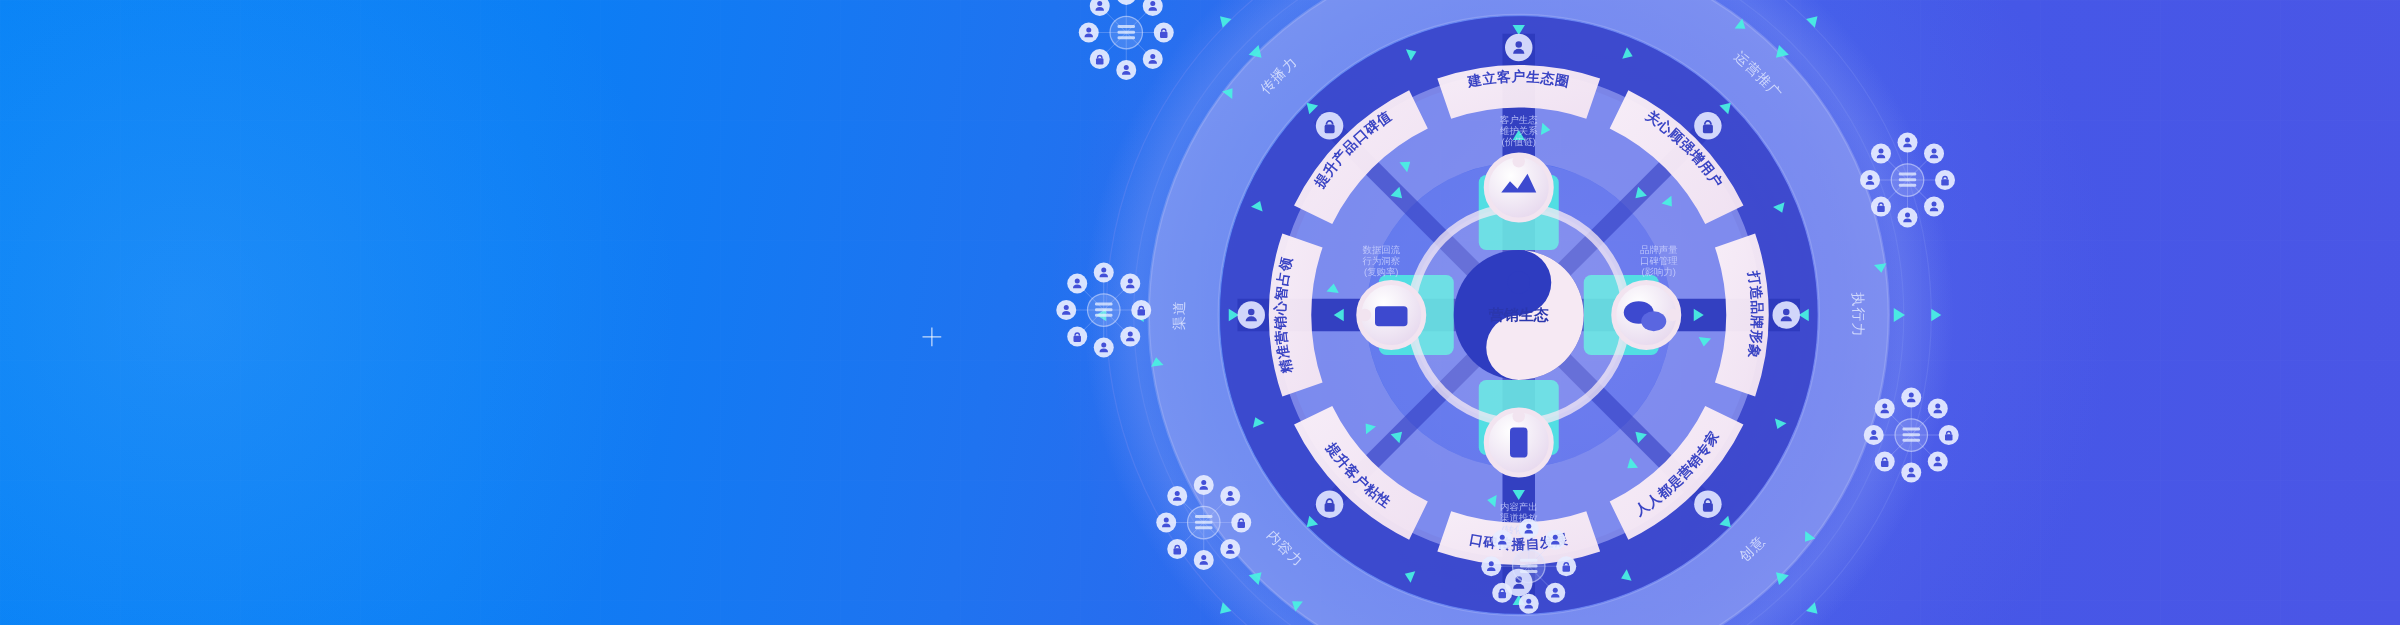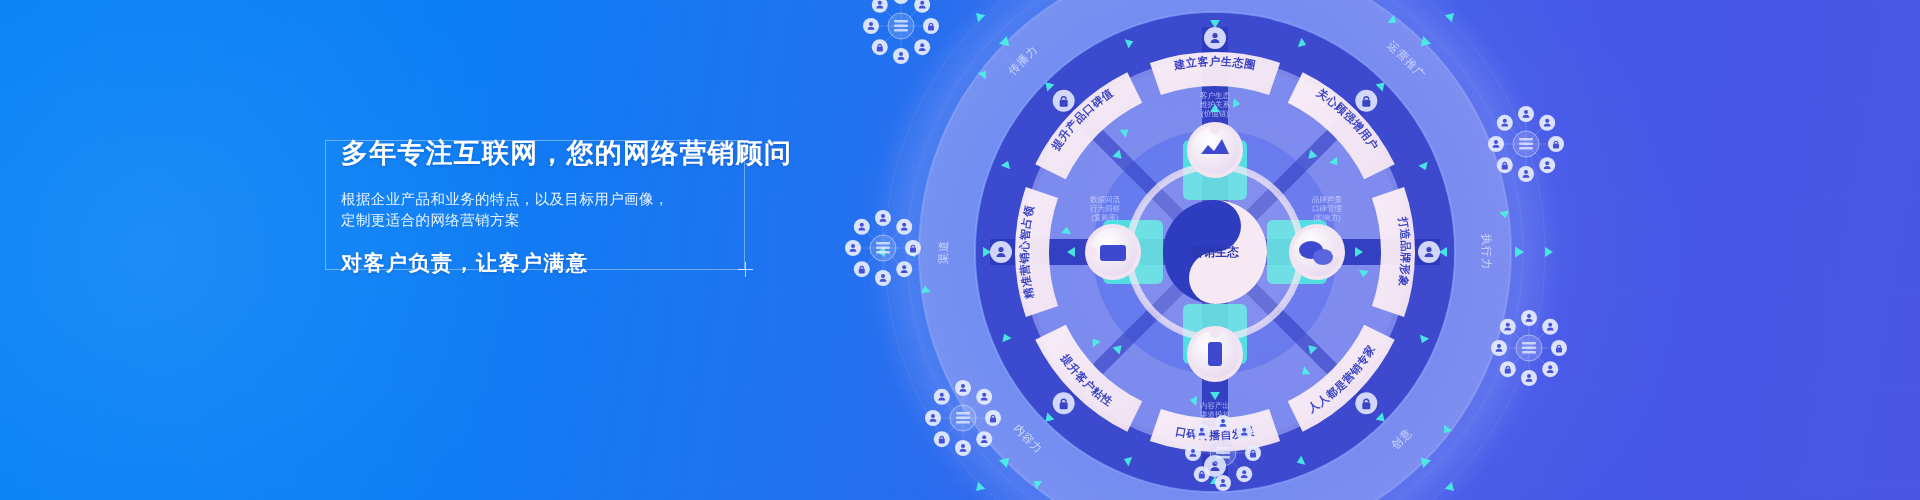--- a/index.html
+++ b/index.html
@@ -78,30 +78,20 @@
 </style>
 </head>
 <body>
 
 <div id="banner">
 
   <div class="glow" id="glow-left"></div>
   <div class="glow" id="glow-main"></div>
   <div id="grid-faint"></div>
 
-  <div id="copy">
-    <div id="copy-inner">
-      <div id="headline">多年专注互联网，您的网络营销顾问</div>
-      <div id="sub-wrap">
-        <div class="sub-line">根据企业产品和业务的特点，以及目标用户画像，</div>
-        <div class="sub-line">定制更适合的网络营销方案</div>
-      </div>
-      <div id="tagline">对客户负责，让客户满意</div>
-    </div>
-  </div>
   <div id="corner-mark">
     <i class="h"></i>
       <i class="v"></i>
   </div>
 
   <div id="wheel-wrap">
 
     <svg id="wheel" viewBox="0 0 700 700">
       <defs>
         <radialGradient id="gOuterHalo" cx="50%" cy="50%" r="50%">

